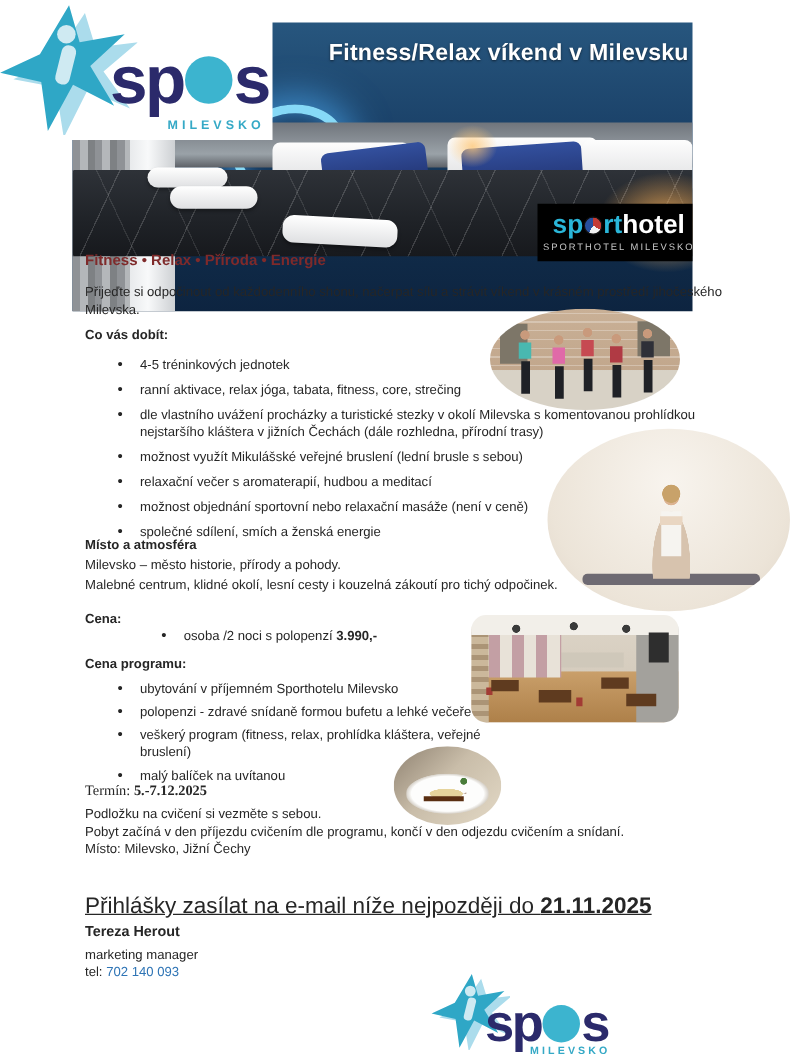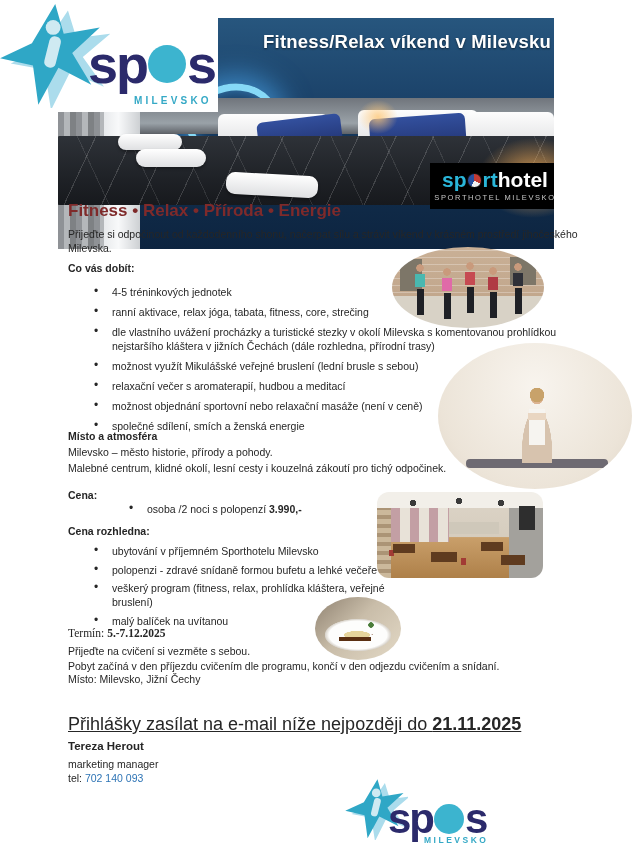--- a/index.html
+++ b/index.html
@@ -46,21 +46,21 @@
 
   
   .sposlogo{display:flex;align-items:flex-end;}
   .sposword{font-weight:bold;color:#2b2a6b;letter-spacing:-2px;display:flex;align-items:flex-end;}
   .sposdot{display:inline-block;border-radius:50%;background:#3cb4cf;}
   .sposcity{font-weight:bold;color:#35a9c6;}
   #spos-top{left:0;top:0;width:218px;height:112px;background:#fff;}
   #spos-bottom{left:342px;top:776px;width:220px;height:69px;background:#fff;}
 
   
-  #tagline{left:68px;top:201px;font-size:17px;font-weight:bold;color:#7f2a2a;}
+  #tagline{left:68px;top:201px;font-size:12px;font-weight:bold;color:#7f2a2a;}
   .h-bold{font-weight:bold;font-size:10.5px;}
   .blist .bi{position:relative;padding-left:22px;line-height:14px;margin-bottom:6px;white-space:pre-line;}
   .blist .bi::before{content:"\2022";position:absolute;left:4px;top:-1px;font-size:12px;}
   #includes-list .bi{margin-bottom:4.5px;}
   .linkblue{color:#0563C1;text-decoration:underline;cursor:pointer;}
   #deadline{left:68px;top:714px;font-size:18px;color:#262626;text-decoration:underline;}
   #deadline .date{font-weight:bold;}
   .telblue{color:#2E74B5;}
 
   
@@ -185,30 +185,30 @@
 
   <div class="abs h-bold" style="left:68px;top:430px;">Místo a atmosféra</div>
   <div class="abs body-text" style="left:68px;top:445px;">Milevsko – město historie, přírody a pohody.</div>
   <div class="abs body-text" style="left:68px;top:461px;">Malebné centrum, klidné okolí, lesní cesty i kouzelná zákoutí pro tichý odpočinek.</div>
 
   <div class="abs h-bold" style="left:68px;top:489px;">Cena:</div>
   <div class="abs body-text blist" style="left:125px;top:502px;">
     <div class="bi"><span>osoba /2 noci s polopenzí </span><span class="bold">3.990,-</span></div>
   </div>
 
-  <div class="abs h-bold" style="left:68px;top:525px;">Cena rozhledna:</div>
+  <div class="abs h-bold" style="left:68px;top:525px;">Cena programu:</div>
   <div id="includes-list" class="abs body-text blist" style="left:90px;top:544px;width:330px;">
     <div class="bi">ubytování v příjemném Sporthotelu Milevsko</div>
     <div class="bi">polopenzi - zdravé snídaně formou bufetu a lehké večeře</div>
     <div class="bi">veškerý program (fitness, relax, prohlídka kláštera, veřejné bruslení)</div>
     <div class="bi">malý balíček na uvítanou</div>
   </div>
 
   <div class="abs body-text" style="left:68px;top:626px;font-size:11.5px;font-family:Liberation Serif, serif;"><span>Termín: </span><span class="bold">5.-7.12.2025</span></div>
-  <div class="abs body-text" style="left:68px;top:644px;">Přijeďte na cvičení si vezměte s sebou.</div>
+  <div class="abs body-text" style="left:68px;top:644px;">Podložku na cvičení si vezměte s sebou.</div>
   <div class="abs body-text" style="left:68px;top:659px;">Pobyt začíná v den příjezdu cvičením dle programu, končí v den odjezdu cvičením a snídaní.</div>
   <div class="abs body-text" style="left:68px;top:672px;">Místo: Milevsko, Jižní Čechy</div>
 
   <div id="deadline" class="abs"><span>Přihlášky zasílat na e-mail níže nejpozději do </span><span class="date">21.11.2025</span></div>
 
   <div class="abs bold" style="left:68px;top:740px;font-size:11.5px;">Tereza Herout</div>
   <div class="abs body-text" style="left:68px;top:757px;">marketing manager</div>
   <div class="abs body-text" style="left:68px;top:771px;"><span>tel: </span><span class="telblue">702 140 093</span></div>
 
   <div id="ph-fitness" class="abs">

